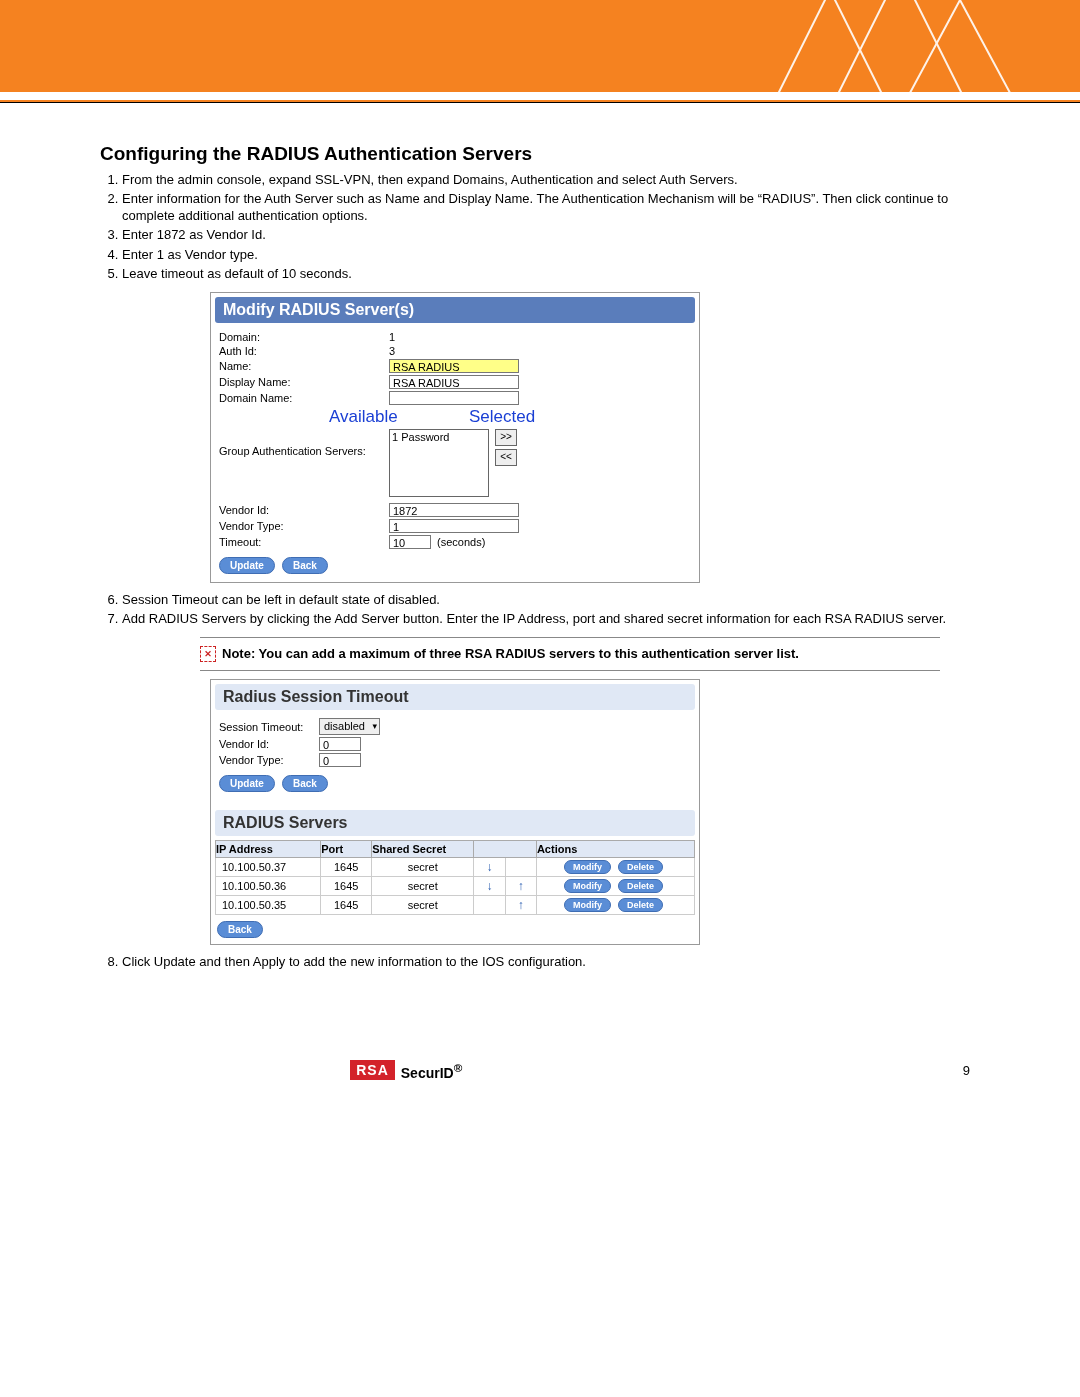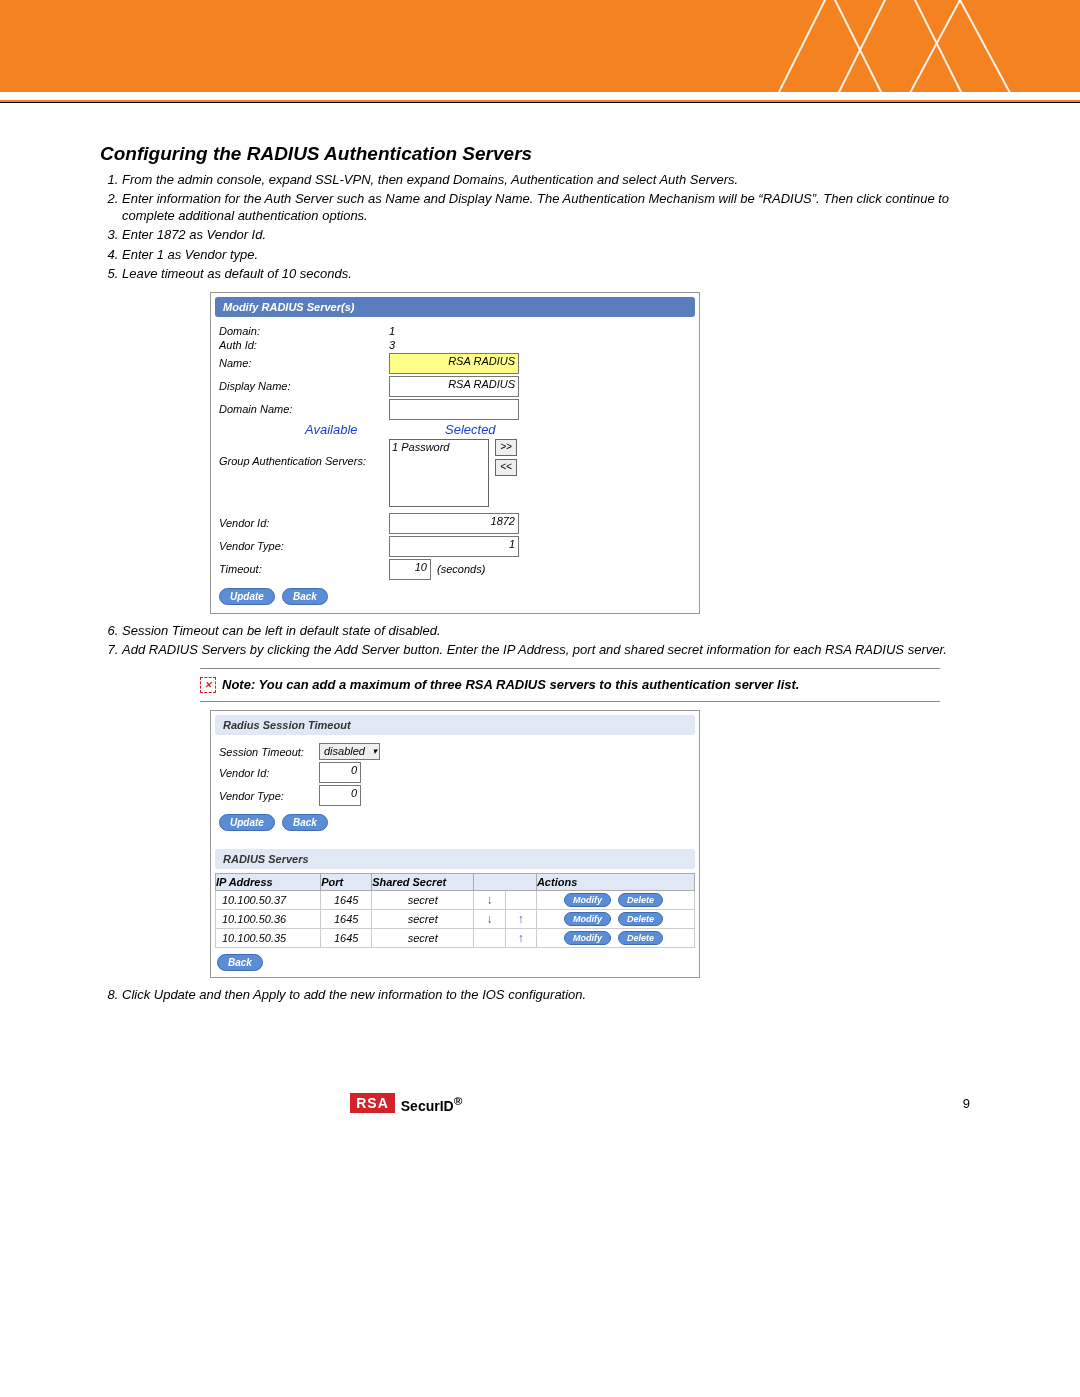--- a/index.html
+++ b/index.html
@@ -13,54 +13,53 @@
   }
   .header-band {
     height: 92px;
     background: #f58220;
     position: relative;
     overflow: hidden;
   }
   .header-band svg { position: absolute; right: 30px; top: -20px; }
   .orange-rule { height: 2px; background: #f58220; margin-top: 8px; }
   .black-rule  { height: 1px; background: #000; }
-  .page-content { padding: 40px 110px 0 100px; font-style: italic; }
+  .page-content { padding: 40px 110px 0 100px; }
   h2.page-title { font-size: 19px; font-weight: bold; margin: 0 0 6px 0; }
   ol.steps { margin: 0 0 10px 22px; padding: 0; }
   ol.steps li { margin: 0 0 2px 0; line-height: 1.32; }
   .panel-outer {
     border: 1px solid #999;
     width: 490px;
     margin: 6px 0 8px 110px;
     padding: 4px;
     background: #fff;
   }
   .panel-titlebar {
     background: #5a7dbb;
     color: #fff;
     font-weight: bold;
-    font-size: 11px;
+    font-size: 16px;
     padding: 4px 8px;
     border-radius: 3px;
   }
   .panel-titlebar.light {
     background: #e0e8f5;
     color: #333;
   }
   .frm { font-size: 11px; padding: 6px 4px 4px 4px; }
   .frm-row { display: flex; align-items: center; margin: 2px 0; }
   .frm-row .lab { width: 170px; }
   .frm-row .lab.short { width: 100px; }
   .tf {
     border: 1px solid #777;
     font-size: 11px;
     padding: 1px 3px;
-    height: 21px;
+    height: 14px;
     background: #fff;
-    text-align: right;
   }
   .tf.hl { background: #ffff88; }
   .tf.w130 { width: 130px; }
   .tf.w40  { width: 42px; }
   .listbox {
     border: 1px solid #666;
     width: 100px; height: 68px;
     font-size: 11px;
     padding: 1px 2px;
     background: #fff;
@@ -68,23 +67,23 @@
   .al-col { display:flex; flex-direction:column; gap:3px; margin-left:6px;}
   .al-btn {
     border: 1px solid #666;
     font-size: 10px;
     width: 22px; height: 17px;
     text-align: center;
     line-height: 14px;
     background: #eee;
   }
   .colhdr {
-    font-size: 13px;
+    font-size: 17px;
     display: flex;
-    margin-left: 86px;
+    margin-left: 110px;
   }
   .colhdr .a { width: 100px; color: #1a3fd4; }
   .colhdr .b { margin-left: 40px; color: #1a3fd4; }
   .pill-row { margin-top: 8px; }
   .pill {
     display: inline-block;
     background: #5a8dd6;
     color: #fff;
     font-size: 10px;
     font-weight: bold;

